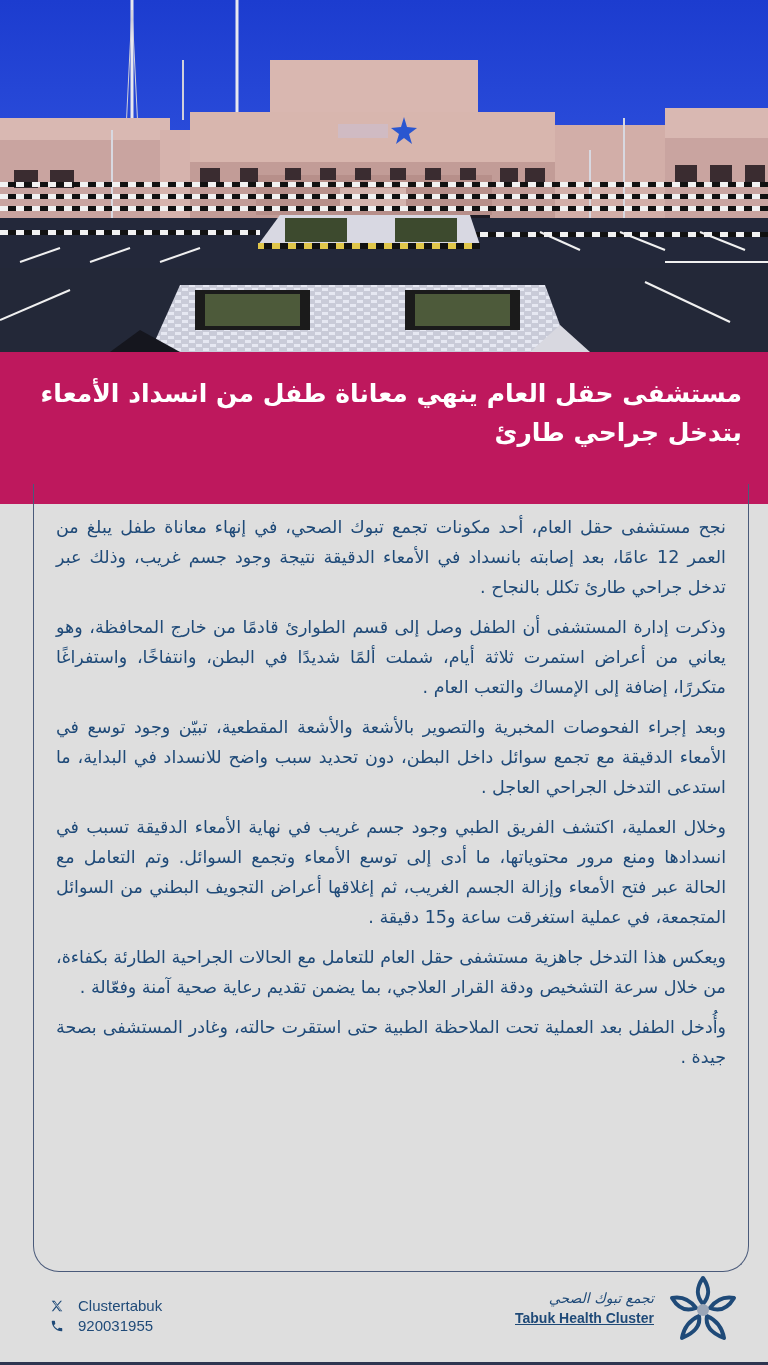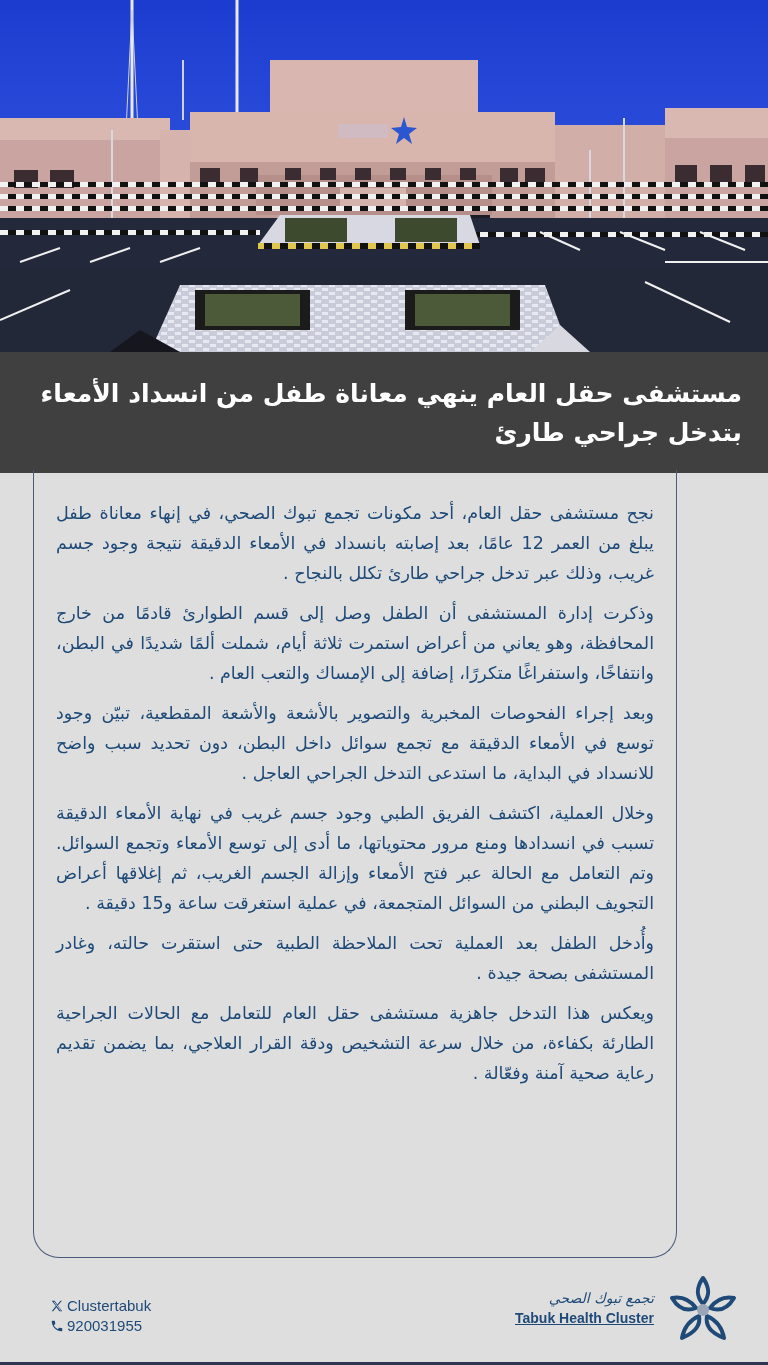--- a/index.html
+++ b/index.html
@@ -11,36 +11,36 @@
     }
     
     .hero {
       position: absolute; left: 0; top: 0; width: 768px; height: 352px;
       overflow: hidden;
       background: linear-gradient(#1e3fd0 0%, #2a4fe0 40%, #3a5ee8 100%);
     }
     .hero svg { display: block; }
     
     .title-band {
-      position: absolute; left: 0; top: 352px; width: 768px; height: 121px;
-      background: #404040;
+      position: absolute; left: 0; top: 352px; width: 768px; height: 152px;
+      background: #be185d;
       padding: 22px 26px 0 26px;
       direction: rtl;
     }
     .title-band h1 {
       color: #ffffff;
       font-family: "DejaVu Sans", sans-serif;
       font-weight: bold;
       font-size: 25px;
       line-height: 39px;
       text-align: right;
     }
     
     .article-box {
-      position: absolute; left: 33px; top: 470px; width: 644px; height: 788px;
+      position: absolute; left: 33px; top: 484px; width: 716px; height: 788px;
       border-left: 1.5px solid #4a5a7a;
       border-right: 1.5px solid #4a5a7a;
       border-bottom: 1.5px solid #4a5a7a;
       border-radius: 0 0 26px 26px;
       padding: 28px 22px 0 22px;
       direction: rtl;
     }
     .article-box p {
       color: #1f4a78;
       font-family: "DejaVu Sans", sans-serif;
@@ -52,21 +52,21 @@
     }
     
     .footer {
       position: absolute; left: 0; top: 1262px; width: 768px; height: 98px;
     }
     .contact {
       position: absolute; left: 50px; top: 34px;
       color: #1f4a78; font-family: "Liberation Sans", sans-serif; font-size: 15px;
       line-height: 20px;
     }
-    .contact .row { display: flex; align-items: center; gap: 3px; }
+    .contact .row { display: flex; align-items: center; gap: 14px; }
     .contact .ico { width: 14px; height: 14px; display: inline-block; }
     .brand {
       position: absolute; right: 30px; top: 12px;
       display: flex; align-items: center; gap: 14px;
     }
     .brand-text { text-align: right; color: #1f4a78; }
     .brand-ar { font-family: "DejaVu Sans", sans-serif; font-size: 14px; direction: rtl; line-height: 20px; font-style: italic; }
     .brand-en { font-family: "Liberation Sans", sans-serif; font-weight: bold; font-size: 14px; line-height: 20px; text-decoration: underline; }
     .bottom-bar {
       position: absolute; left: 0; top: 1362px; width: 768px; height: 3px; background: #2e3550;
@@ -202,22 +202,22 @@
 
 <div class="title-band">
   <h1>مستشفى حقل العام ينهي معاناة طفل من انسداد الأمعاء بتدخل جراحي طارئ</h1>
 </div>
 
 <div class="article-box">
   <p>نجح مستشفى حقل العام، أحد مكونات تجمع تبوك الصحي، في إنهاء معاناة طفل يبلغ من العمر 12 عامًا، بعد إصابته بانسداد في الأمعاء الدقيقة نتيجة وجود جسم غريب، وذلك عبر تدخل جراحي طارئ تكلل بالنجاح .</p>
   <p>وذكرت إدارة المستشفى أن الطفل وصل إلى قسم الطوارئ قادمًا من خارج المحافظة، وهو يعاني من أعراض استمرت ثلاثة أيام، شملت ألمًا شديدًا في البطن، وانتفاخًا، واستفراغًا متكررًا، إضافة إلى الإمساك والتعب العام .</p>
   <p>وبعد إجراء الفحوصات المخبرية والتصوير بالأشعة والأشعة المقطعية، تبيّن وجود توسع في الأمعاء الدقيقة مع تجمع سوائل داخل البطن، دون تحديد سبب واضح للانسداد في البداية، ما استدعى التدخل الجراحي العاجل .</p>
   <p>وخلال العملية، اكتشف الفريق الطبي وجود جسم غريب في نهاية الأمعاء الدقيقة تسبب في انسدادها ومنع مرور محتوياتها، ما أدى إلى توسع الأمعاء وتجمع السوائل. وتم التعامل مع الحالة عبر فتح الأمعاء وإزالة الجسم الغريب، ثم إغلاقها أعراض التجويف البطني من السوائل المتجمعة، في عملية استغرقت ساعة و15 دقيقة .</p>
+  <p>ويعكس هذا التدخل جاهزية مستشفى حقل العام للتعامل مع الحالات الجراحية الطارئة بكفاءة، من خلال سرعة التشخيص ودقة القرار العلاجي، بما يضمن تقديم رعاية صحية آمنة وفعّالة .</p>
   <p>وأُدخل الطفل بعد العملية تحت الملاحظة الطبية حتى استقرت حالته، وغادر المستشفى بصحة جيدة .</p>
-  <p>ويعكس هذا التدخل جاهزية مستشفى حقل العام للتعامل مع الحالات الجراحية الطارئة بكفاءة، من خلال سرعة التشخيص ودقة القرار العلاجي، بما يضمن تقديم رعاية صحية آمنة وفعّالة .</p>
 </div>
 
 <div class="footer">
   <div class="contact">
     <div class="row">
       <svg class="ico" viewBox="0 0 24 24">
         <path d="M3 3 L10 12 L3 21 H5.5 L11 14 L16 21 H21 L13.5 11 L20.5 3 H18 L12.5 9.5 L8 3 Z M6 4.5 H7.5 L19 19.5 H17.5 Z" fill="#1f4a78"></path>
       </svg>
       <span>Clustertabuk</span>
     </div>

